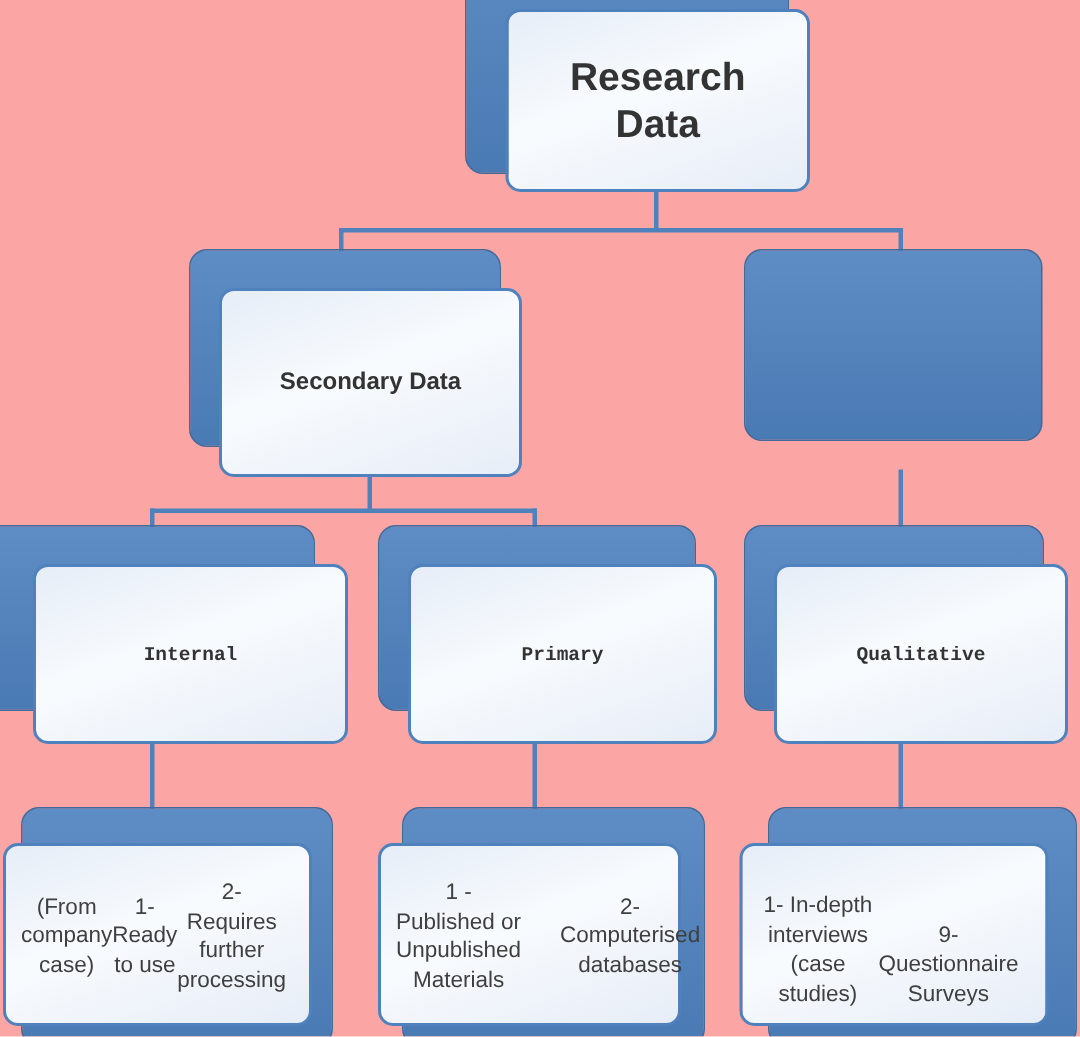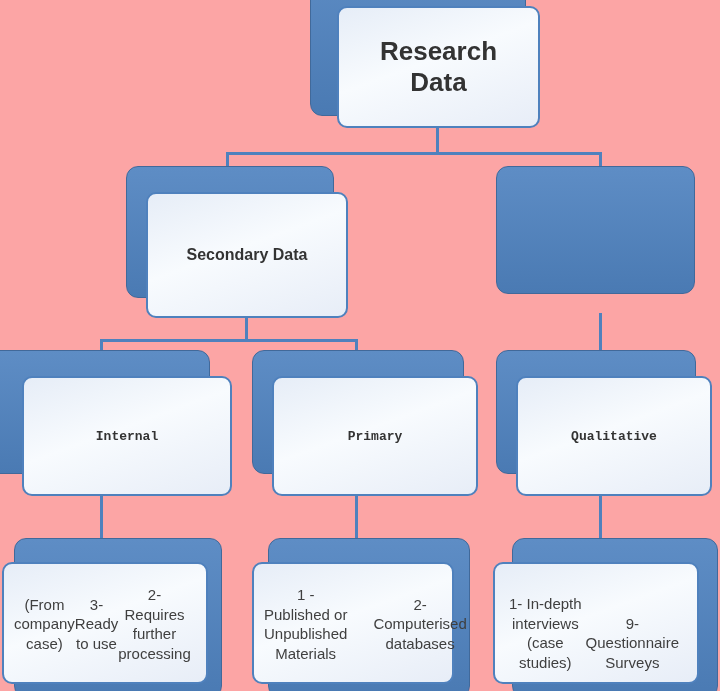--- a/index.html
+++ b/index.html
@@ -135,21 +135,21 @@
   </div>
 
   <div class="shadow qual-shadow"></div>
   <div class="face qual-face">
     <span class="label label-l3">Qualitative</span>
   </div>
 
   <div class="shadow leaf1-shadow"></div>
   <div class="face leaf-face leaf1-face">
     <div class="detail-line">(From company case)</div>
-    <div class="detail-line">3- Ready to use</div>
+    <div class="detail-line">1- Ready to use</div>
     <div class="detail-line">2- Requires further processing</div>
   </div>
 
   <div class="shadow leaf2-shadow"></div>
   <div class="face leaf-face leaf2-face">
     <div class="detail-line">1 - Published or Unpublished Materials</div>
     <div class="detail-line">2- Computerised databases</div>
   </div>
 
   <div class="shadow leaf3-shadow"></div>

